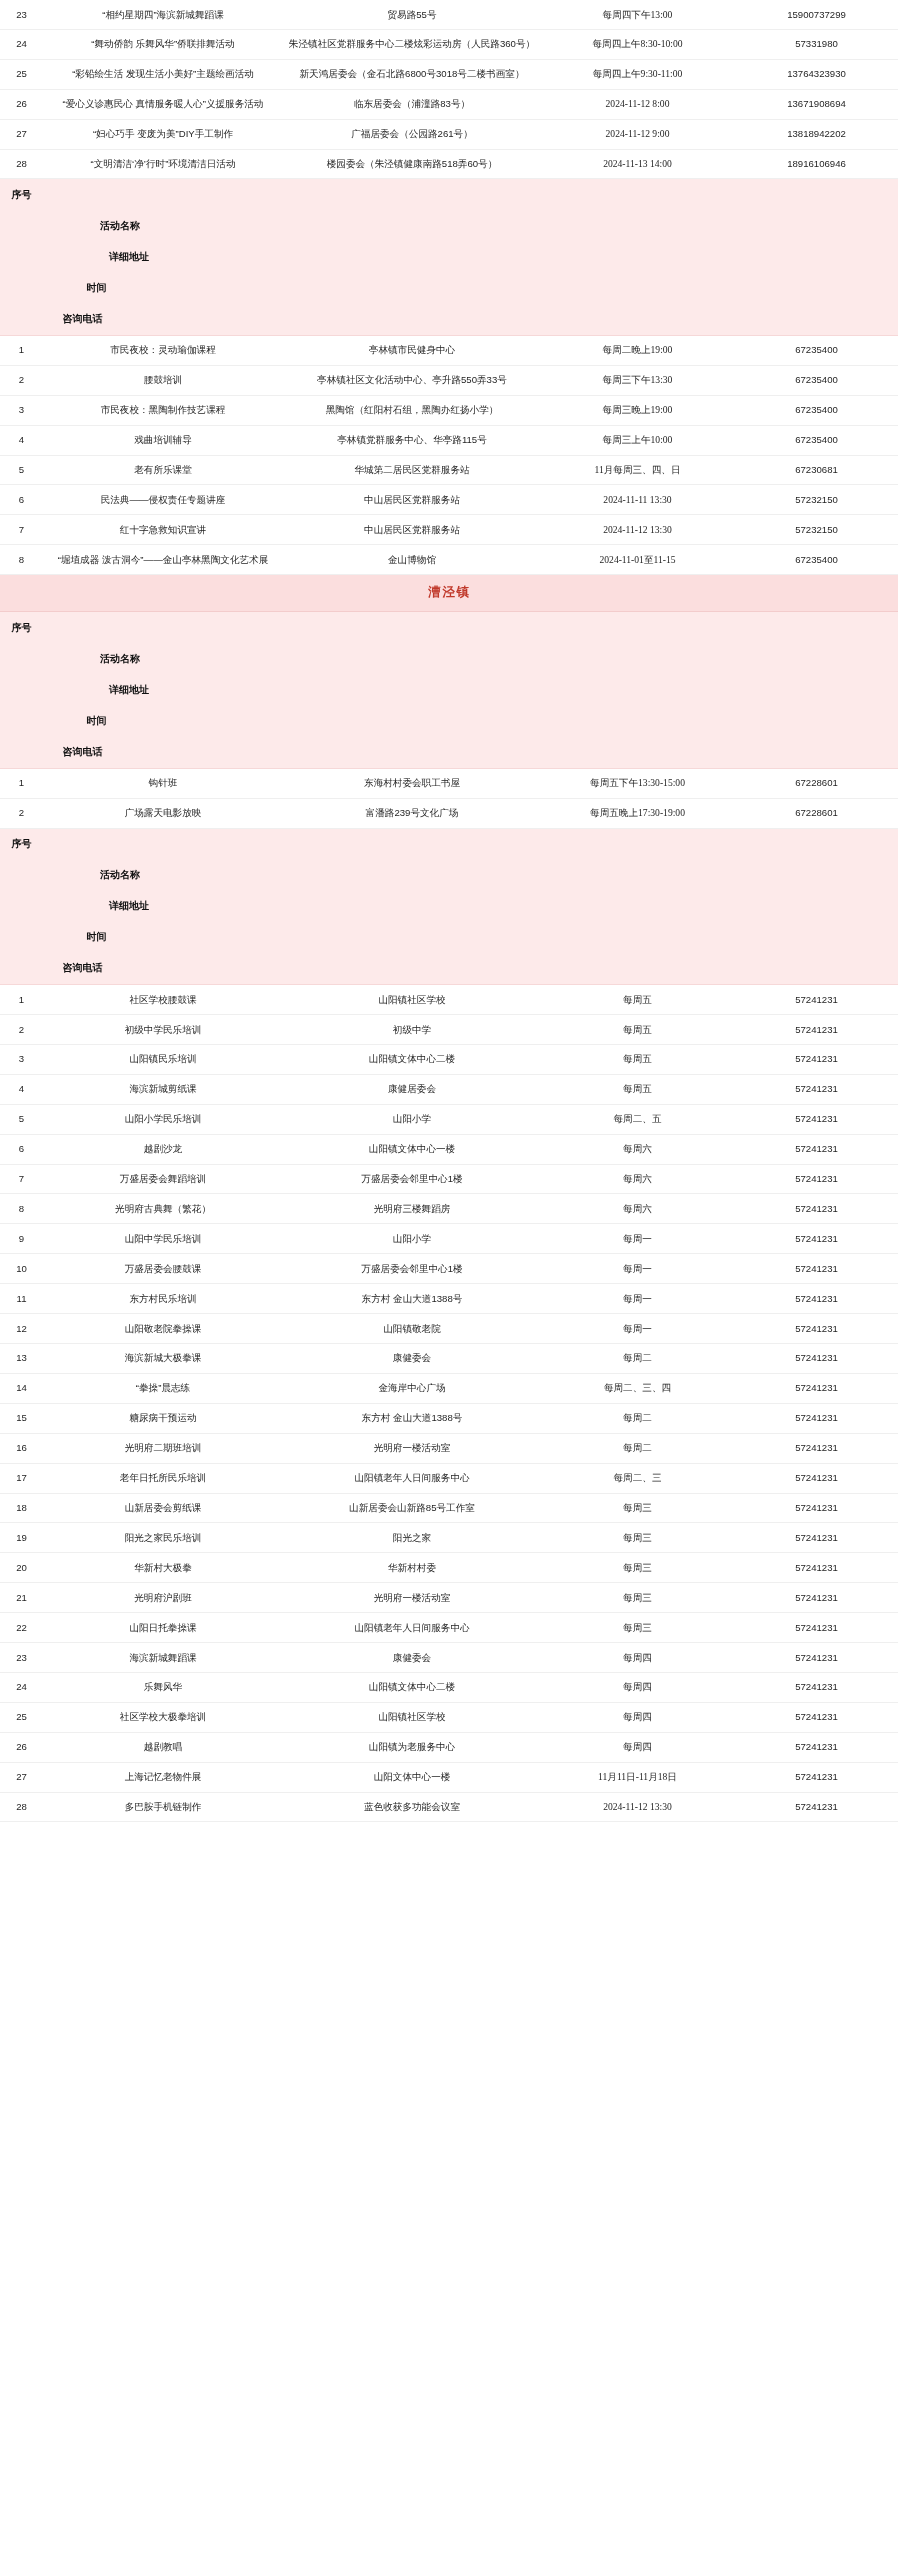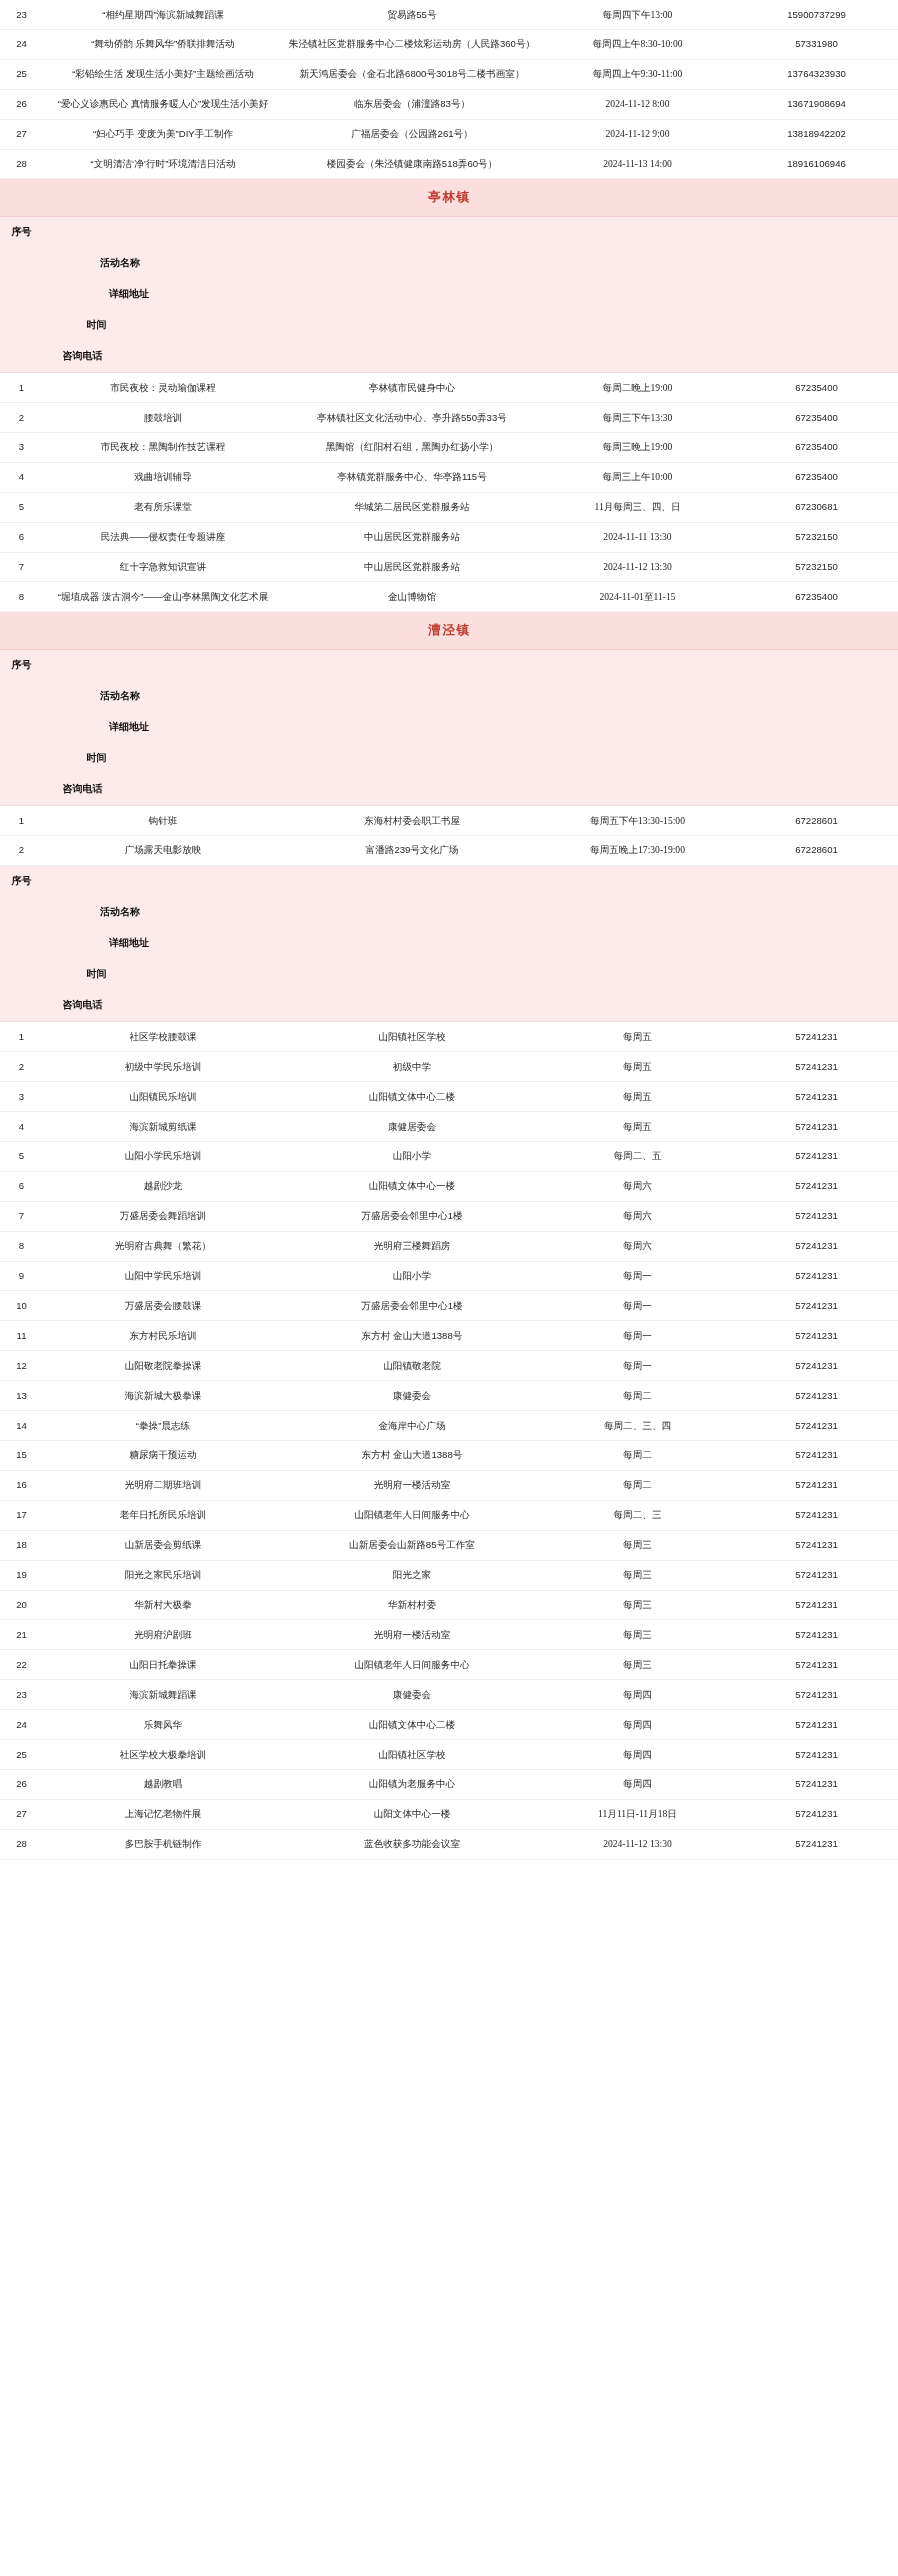--- a/index.html
+++ b/index.html
@@ -112,21 +112,21 @@
           <span class="multiline">新天鸿居委会（金石北路6800号3018号二楼书画室）</span>
         </div>
         <div class="cell c-time">
           <span class="multiline">每周四上午9:30-11:00</span>
         </div>
         <div class="cell c-tel">13764323930</div>
       </div>
       <div class="row">
         <div class="cell c-no">26</div>
         <div class="cell c-name">
-          <span class="multiline">“爱心义诊惠民心 真情服务暖人心”发现生活小美好</span>
+          <span class="multiline">“爱心义诊惠民心 真情服务暖人心”义援服务活动</span>
         </div>
         <div class="cell c-addr">
           <span class="multiline">临东居委会（浦潼路83号）</span>
         </div>
         <div class="cell c-time">
           <span class="multiline">2024-11-12 8:00</span>
         </div>
         <div class="cell c-tel">13671908694</div>
       </div>
       <div class="row">
@@ -148,21 +148,20 @@
           <span class="multiline">“文明清洁‘净’行时”环境清洁日活动</span>
         </div>
         <div class="cell c-addr">
           <span class="multiline">楼园委会（朱泾镇健康南路518弄60号）</span>
         </div>
         <div class="cell c-time">
           <span class="multiline">2024-11-13 14:00</span>
         </div>
         <div class="cell c-tel">18916106946</div>
       </div>
-      <div class="section-title">亭林镇</div>
       <div class="hdr-row">
         <div class="cell c-no">序号</div>
         <div class="cell c-name">活动名称</div>
         <div class="cell c-addr">详细地址</div>
         <div class="cell c-time">时间</div>
         <div class="cell c-tel">咨询电话</div>
       </div>
       <div class="row">
         <div class="cell c-no">1</div>
         <div class="cell c-name">

